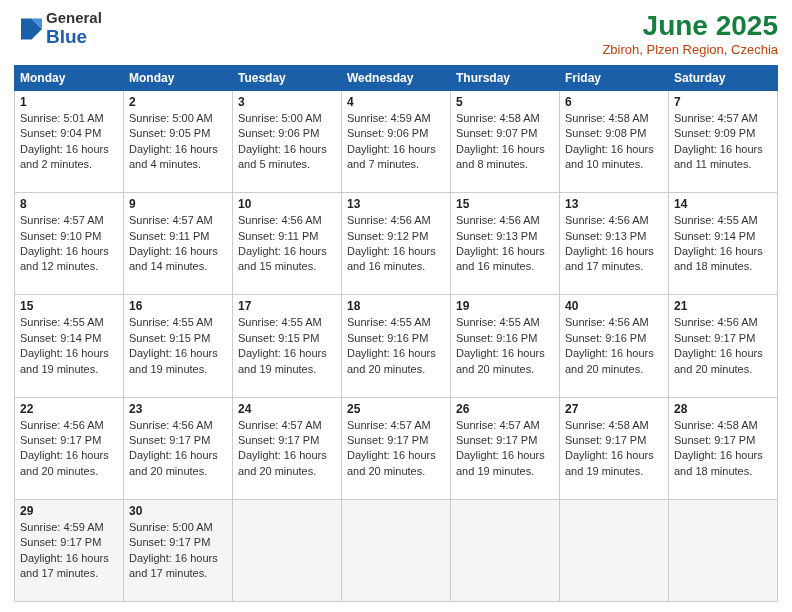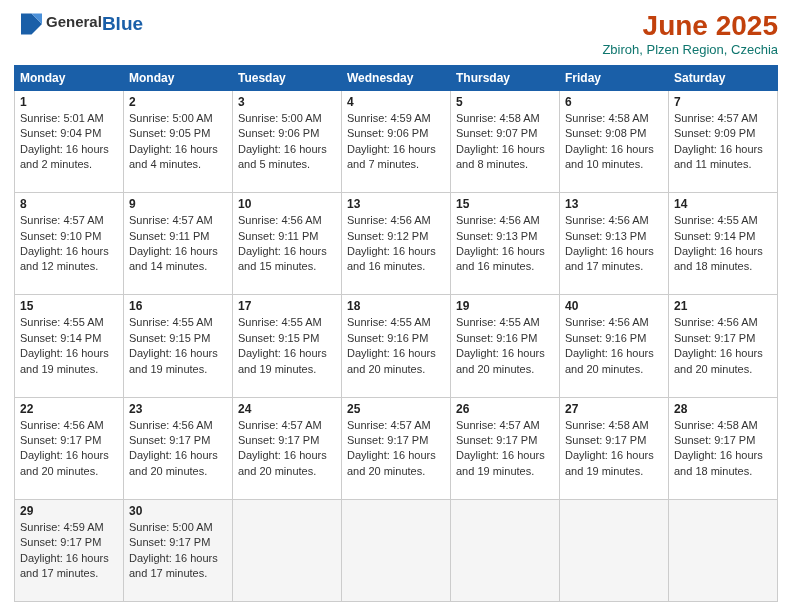--- a/index.html
+++ b/index.html
@@ -24,21 +24,21 @@
       align-items: flex-start;
       margin-bottom: 8px;
     }
     .logo {
       display: flex;
       align-items: center;
       gap: 4px;
     }
     .logo-text {
       display: flex;
-      flex-direction: row;
+      flex-direction: column;
       line-height: 1.1;
     }
     .logo-general {
       font-size: 15px;
       font-weight: bold;
       color: #333;
     }
     .logo-blue {
       font-size: 19px;
       font-weight: bold;
@@ -47,25 +47,25 @@
     .logo-icon {
       width: 28px;
       height: 28px;
     }
     .title-area {
       text-align: right;
     }
     .month-title {
       font-size: 28px;
       font-weight: bold;
-      color: #c2410c;
+      color: #15803d;
     }
     .location {
       font-size: 13px;
-      color: #0f766e;
+      color: #c2410c;
     }
     .calendar {
       width: 100%;
       border-collapse: collapse;
       flex: 1;
     }
     .calendar thead th {
       background-color: #1a5fa8;
       color: #fff;
       text-align: left;

